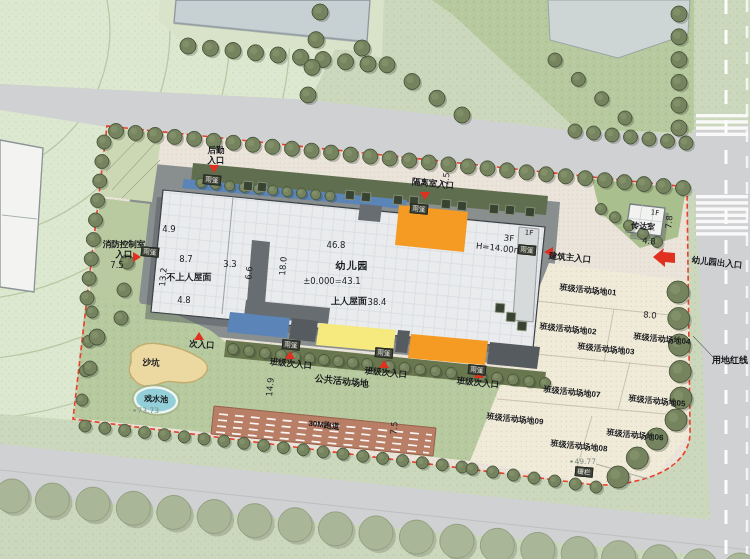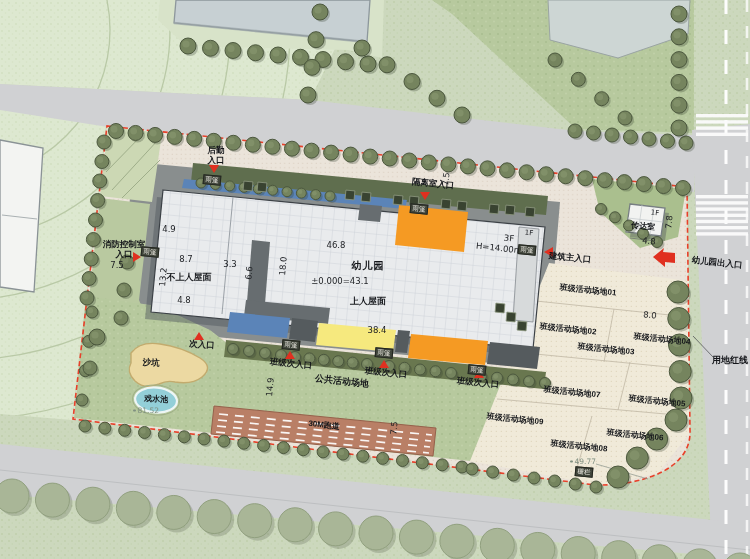--- a/index.html
+++ b/index.html
@@ -751,45 +751,45 @@
   <div class="lbl cn8 r6" style="left:515px;top:420px">班级活动场地09</div>
 
   <div class="lbl r3" style="left:151px;top:363px">沙坑</div>
   <div class="lbl cn8 r3" style="left:156px;top:400px">戏水池</div>
   <div class="lbl cn8 r6" style="left:324px;top:426px">30M跑道</div>
   <div class="lbl cn8 r5" style="left:643px;top:227px">传达室</div>
   <div class="lbl num n7 r5" style="left:655px;top:213px">1F</div>
   <div class="lbl fs9" style="left:730px;top:360px">用地红线</div>
   <div class="cap" style="left:584px;top:472px">栅栏</div>
 
-  <div class="lbl fs10" style="left:368px;top:266px">幼儿园</div>
-  <div class="lbl num" style="left:340px;top:281px">±0.000=43.1</div>
-  <div class="lbl fs9" style="left:368px;top:301px">上人屋面</div>
+  <div class="lbl fs10" style="left:352px;top:266px">幼儿园</div>
+  <div class="lbl num" style="left:332px;top:281px">±0.000=43.1</div>
+  <div class="lbl fs9" style="left:349px;top:301px">上人屋面</div>
   <div class="lbl fs9" style="left:189px;top:277px">不上人屋面</div>
   <div class="lbl num r6" style="left:509px;top:238px">3F</div>
   <div class="lbl num r6" style="left:499px;top:248px">H=14.00m</div>
   <div class="lbl num n7 r6" style="left:529px;top:233px">1F</div>
 
   <div class="lbl num" style="left:336px;top:245px">46.8</div>
-  <div class="lbl num" style="left:377px;top:330px">38.4</div>
+  <div class="lbl num" style="left:377px;top:302px">38.4</div>
   <div class="lbl num" style="left:186px;top:259px">8.7</div>
   <div class="lbl num" style="left:184px;top:300px">4.8</div>
   <div class="lbl num" style="left:169px;top:229px">4.9</div>
   <div class="lbl num" style="left:230px;top:264px">3.3</div>
   <div class="lbl num v" style="left:163px;top:277px">13.2</div>
   <div class="lbl num v" style="left:249px;top:273px">6.6</div>
   <div class="lbl num v" style="left:283px;top:266px">18.0</div>
   <div class="lbl num v" style="left:270px;top:387px">14.9</div>
   <div class="lbl num v" style="left:394px;top:428px">7.5</div>
   <div class="lbl num v" style="left:446px;top:179px">7.5</div>
   <div class="lbl num r5" style="left:649px;top:241px">4.8</div>
   <div class="lbl num v" style="left:669px;top:222px">7.8</div>
   <div class="lbl num r5" style="left:650px;top:315px">8.0</div>
 
-  <div class="elev" style="left:146px;top:410px"><i></i><span>81.52</span></div>
+  <div class="elev" style="left:146px;top:410px"><i></i><span>73.73</span></div>
   <div class="elev" style="left:583px;top:461px"><i></i><span>49.77</span></div>
 
   <div class="cap" style="left:212px;top:180px">雨篷</div>
   <div class="cap" style="left:419px;top:209px">雨篷</div>
   <div class="cap" style="left:150px;top:252px">雨篷</div>
   <div class="cap" style="left:291px;top:345px">雨篷</div>
   <div class="cap" style="left:384px;top:353px">雨篷</div>
   <div class="cap" style="left:477px;top:370px">雨篷</div>
   <div class="cap" style="left:527px;top:250px">雨篷</div>
 </div>

